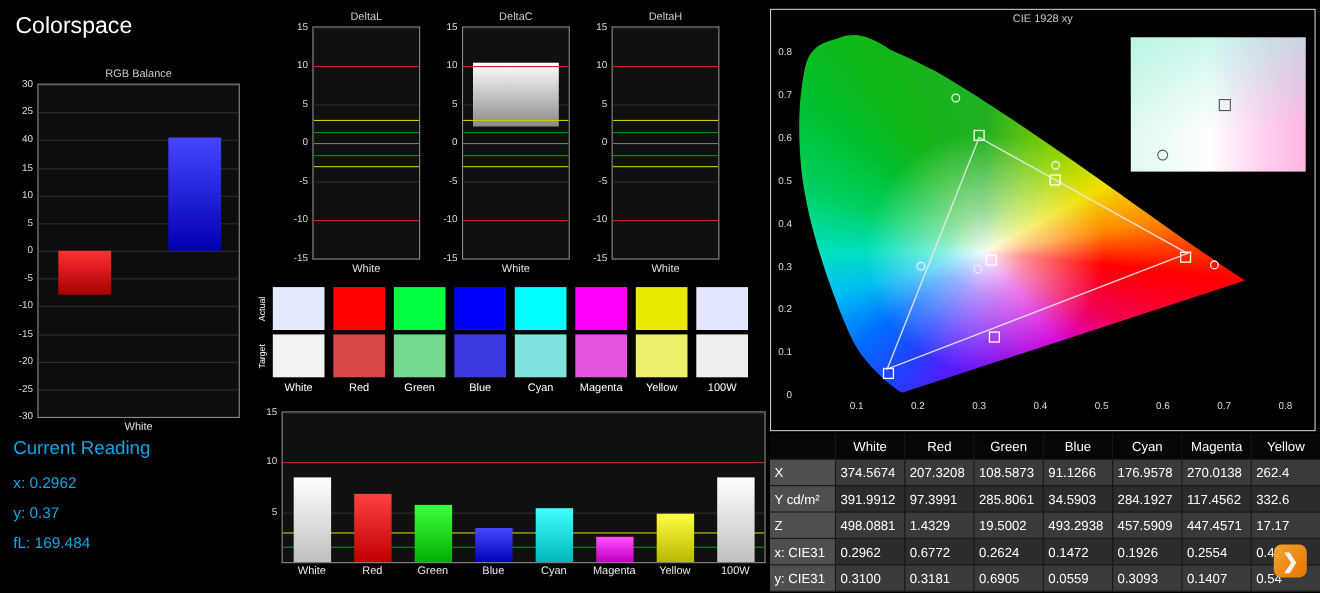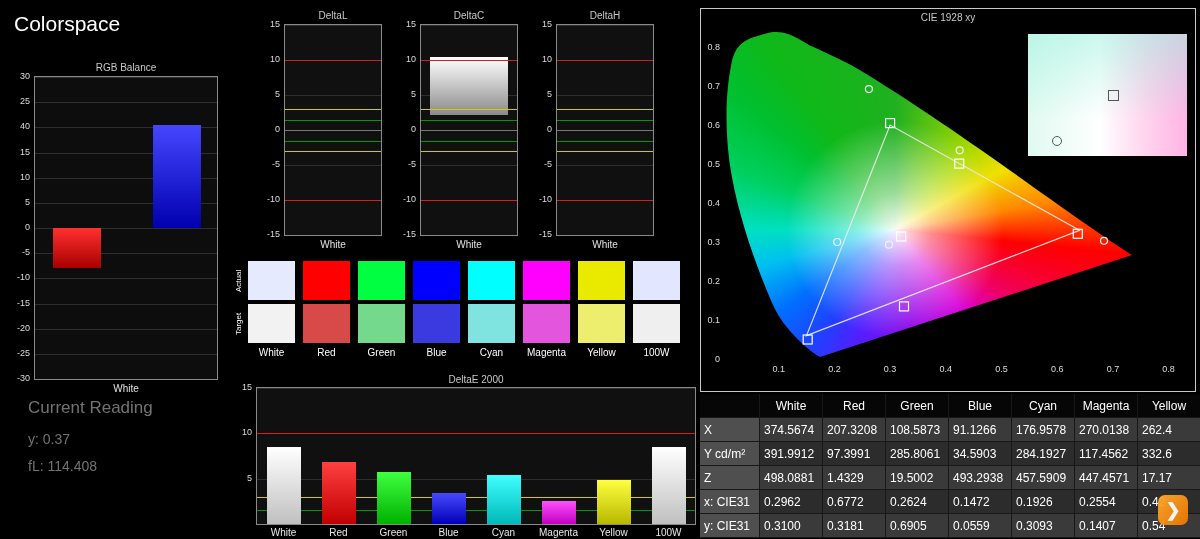--- a/index.html
+++ b/index.html
@@ -16,21 +16,21 @@
 
   
   .rgb-panel{position:absolute;left:8px;top:62px;width:216px;}
   .rgb-title{margin-left:26px;width:184px;text-align:center;font-size:10px;color:#c8c8c8;height:14px;}
   .rgb-body{display:flex;}
   .rgb-yticks{position:relative;width:26px;height:304px;}
   .rgb-plot{position:relative;width:184px;height:304px;border:1px solid #8a8a8a;background:#0d0d0d;box-sizing:border-box;overflow:hidden;}
   .rgb-xlabel{margin-left:26px;width:184px;text-align:center;font-size:10px;color:#e0e0e0;margin-top:3px;}
 
   
-  .reading{position:absolute;left:28px;top:398px;color:#737373;}
+  .reading{position:absolute;left:12px;top:398px;color:#0ea5e9;}
   .reading-title{font-size:17px;margin-bottom:8px;}
   .reading-line{font-size:14px;line-height:27px;}
 
   
   #delta-charts{position:absolute;left:262px;top:10px;display:flex;gap:12px;}
   .dchart{width:124px;}
   .dtitle{margin-left:22px;width:98px;text-align:center;font-size:10px;color:#c8c8c8;height:14px;}
   .dbody{display:flex;}
   .dyticks{position:relative;width:22px;height:212px;}
   .dplot{position:relative;width:98px;height:212px;border:1px solid #8a8a8a;background:#101010;box-sizing:border-box;overflow:hidden;}
@@ -139,22 +139,23 @@
           <div class="vbar" style="left: 18px; width: 48px; height: 40.2667px; top: 151px; background: linear-gradient(rgb(255, 48, 48), rgb(168, 0, 0));"></div>
           <div class="vbar" style="left: 118px; width: 48px; height: 103.183px; top: 47.8167px; background: linear-gradient(rgb(70, 70, 255), rgb(0, 0, 176));"></div>
         </div>
     </div>
     <div class="rgb-xlabel">White</div>
   </section>
 
   <section class="reading">
     <div class="reading-title">Current Reading</div>
     <div id="reading-lines">
+        <div class="reading-line">x: 0.2962</div>
         <div class="reading-line">y: 0.37</div>
-        <div class="reading-line">fL: 114.408</div>
+        <div class="reading-line">fL: 169.484</div>
       </div>
   </section>
 
   <div id="delta-charts">
       <div class="dchart">
         <div class="dtitle">DeltaL</div>
         <div class="dbody">
           <div class="dyticks">
             <div class="tick-label" style="top: -5px;">15</div>
             <div class="tick-label" style="top: 30px;">10</div>
@@ -277,21 +278,20 @@
         <div class="sw-col-label">Green</div>
         <div class="sw-col-label">Blue</div>
         <div class="sw-col-label">Cyan</div>
         <div class="sw-col-label">Magenta</div>
         <div class="sw-col-label">Yellow</div>
         <div class="sw-col-label">100W</div>
       </div>
     </section>
 
   <section class="deltae-panel">
-    <div class="de-title">DeltaE 2000</div>
     <div class="de-body">
       <div id="de-yticks">
           <div class="tick-label" style="top: -5px;">15</div>
           <div class="tick-label" style="top: 40.3333px;">10</div>
           <div class="tick-label" style="top: 85.6667px;">5</div>
         </div>
       <div id="de-plot">
           <div class="gridline" style="top: 0px;"></div>
           <div class="gridline" style="top: 45.3333px;"></div>
           <div class="gridline" style="top: 90.6667px;"></div>

